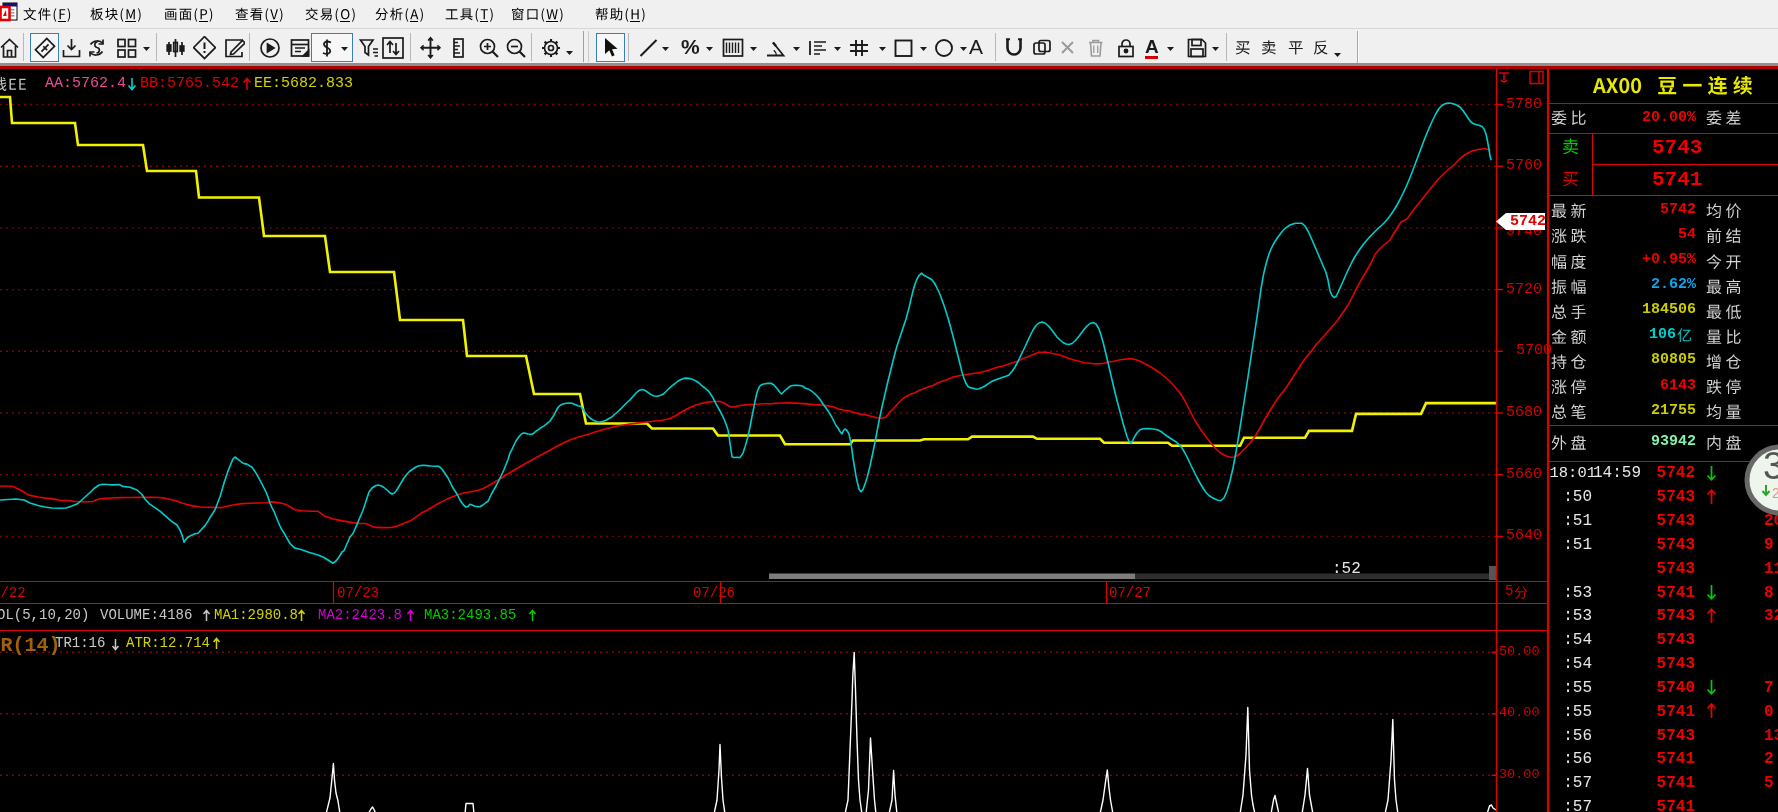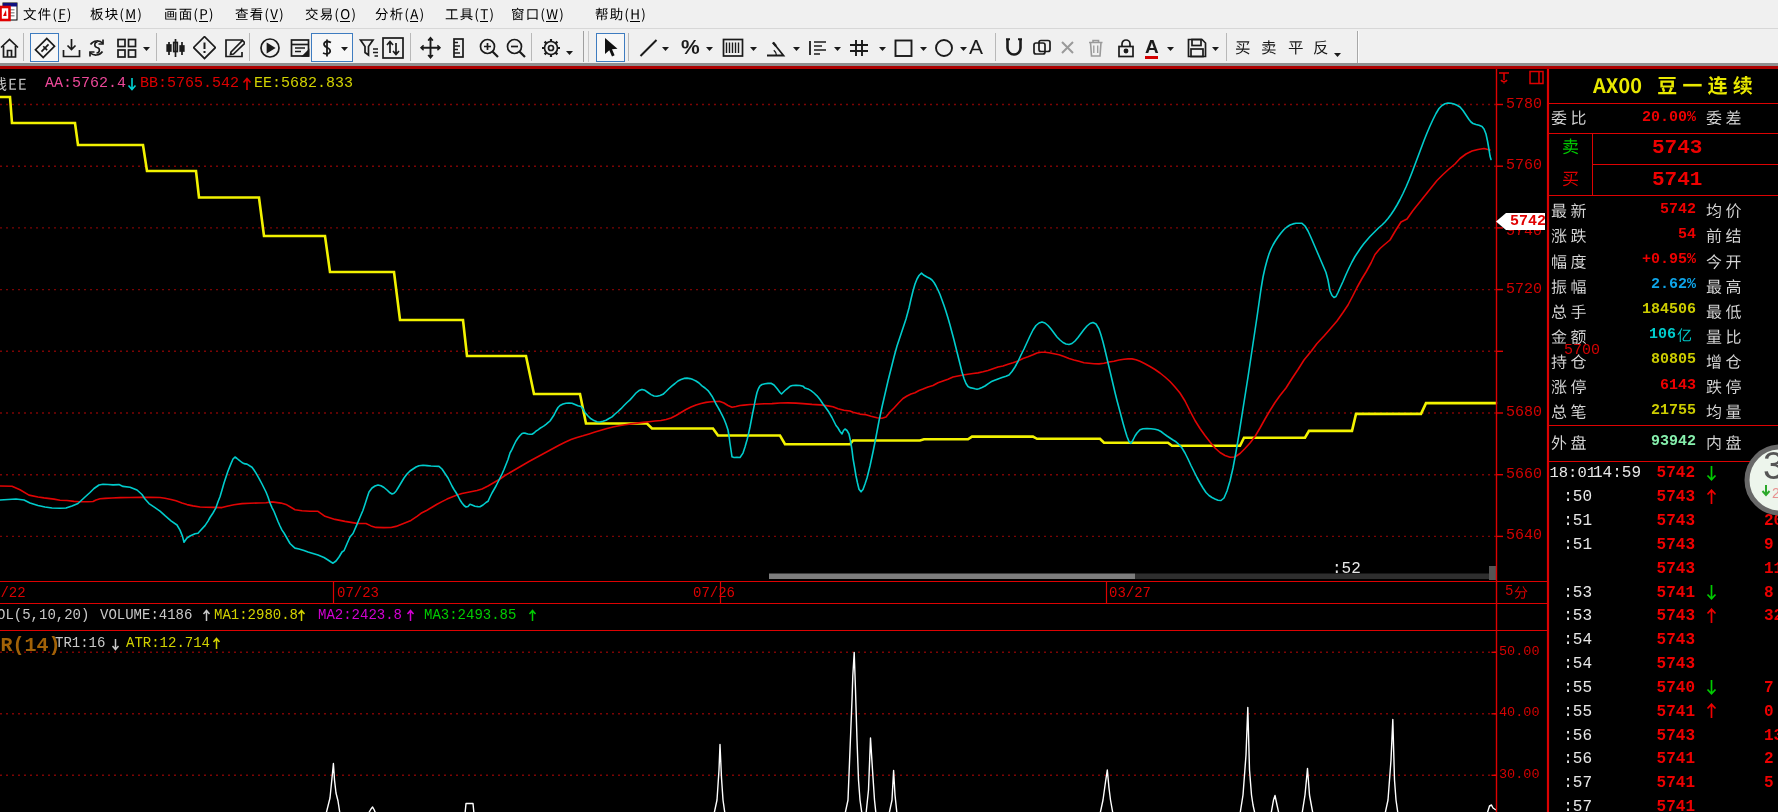--- a/index.html
+++ b/index.html
@@ -393,21 +393,21 @@
       <path d="M6 1 V12 M2.5 8.5 L6 12.5 L9.5 8.5" stroke="#00d2d2" stroke-width="1.6" fill="none"></path>
     </svg>
 <div class="t mono" style="left:140.0px;top:76.0px;color:#dd0000;font-size:15.0px;font-weight:normal;">BB:5765.542</div>
 <svg class="abs" style="left:241px;top:77px" width="12" height="15">
       <path d="M6 13 V2 M2.5 5.5 L6 1.5 L9.5 5.5" stroke="#dd0000" stroke-width="1.6" fill="none"></path>
     </svg>
 <div class="t mono" style="left:254.0px;top:76.0px;color:#d2d200;font-size:15.0px;font-weight:normal;">EE:5682.833</div>
 <div class="t mono" style="left:-8.0px;top:586.0px;color:#dd0202;font-size:14.0px;font-weight:normal;">7/22</div>
 <div class="t mono" style="left:337.0px;top:586.0px;color:#dd0202;font-size:14.0px;font-weight:normal;">07/23</div>
 <div class="t mono" style="left:693px;top:586.0px;color:#dd0202;font-size:14.0px;font-weight:normal;">07/26</div>
-<div class="t mono" style="left:1109.0px;top:586.0px;color:#dd0202;font-size:14.0px;font-weight:normal;">03/27</div>
+<div class="t mono" style="left:1109.0px;top:586.0px;color:#dd0202;font-size:14.0px;font-weight:normal;">07/27</div>
 <div class="t mono" style="left:-3.0px;top:608.0px;color:#c8c8c8;font-size:14.0px;font-weight:normal;">OL(5,10,20)</div>
 <div class="t mono" style="left:100.0px;top:608.0px;color:#c8c8c8;font-size:14.0px;font-weight:normal;">VOLUME:4186</div>
 <svg class="abs" style="left:201px;top:609px" width="11" height="14">
       <path d="M5.5 12 V2 M2.5 5 L5.5 1.5 L8.5 5" stroke="#c8c8c8" stroke-width="1.5" fill="none"></path>
     </svg>
 <div class="t mono" style="left:214.0px;top:608.0px;color:#d2d200;font-size:14.0px;font-weight:normal;">MA1:2980.8</div>
 <svg class="abs" style="left:296px;top:609px" width="11" height="14">
       <path d="M5.5 12 V2 M2.5 5 L5.5 1.5 L8.5 5" stroke="#d2d200" stroke-width="1.5" fill="none"></path>
     </svg>
 <div class="t mono" style="left:318.0px;top:608.0px;color:#d200d2;font-size:14.0px;font-weight:normal;">MA2:2423.8</div>
@@ -424,21 +424,21 @@
       <path d="M5.5 2 V12 M2.5 9 L5.5 12.5 L8.5 9" stroke="#c8c8c8" stroke-width="1.5" fill="none"></path>
     </svg>
 <div class="t mono" style="left:126.0px;top:636.0px;color:#d2d200;font-size:14.0px;font-weight:normal;">ATR:12.714</div>
 <svg class="abs" style="left:211px;top:637px" width="11" height="14">
       <path d="M5.5 12 V2 M2.5 5 L5.5 1.5 L8.5 5" stroke="#d2d200" stroke-width="1.5" fill="none"></path>
     </svg>
 <div class="t mono" style="left:1506.0px;top:96.5px;color:#d40202;font-size:15.0px;font-weight:normal;">5780</div>
 <div class="t mono" style="left:1506.0px;top:158.2px;color:#d40202;font-size:15.0px;font-weight:normal;">5760</div>
 <div class="t mono" style="left:1506.0px;top:219.9px;color:#d40202;font-size:15.0px;font-weight:normal;">5740</div>
 <div class="t mono" style="left:1506.0px;top:281.6px;color:#d40202;font-size:15.0px;font-weight:normal;">5720</div>
-<div class="t mono" style="left:1564px;top:343.3px;color:#d40202;font-size:15.0px;font-weight:normal;">5700</div>
+<div class="t mono" style="left:1516px;top:343.3px;color:#d40202;font-size:15.0px;font-weight:normal;">5700</div>
 <div class="t mono" style="left:1506.0px;top:405.0px;color:#d40202;font-size:15.0px;font-weight:normal;">5680</div>
 <div class="t mono" style="left:1506.0px;top:466.7px;color:#d40202;font-size:15.0px;font-weight:normal;">5660</div>
 <div class="t mono" style="left:1506.0px;top:528.4px;color:#d40202;font-size:15.0px;font-weight:normal;">5640</div>
 <div class="t mono" style="left:1499.0px;top:644.8px;color:#d40202;font-size:13.5px;font-weight:normal;">50.00</div>
 <div class="t mono" style="left:1499.0px;top:706.3px;color:#d40202;font-size:13.5px;font-weight:normal;">40.00</div>
 <div class="t mono" style="left:1499.0px;top:767.8px;color:#d40202;font-size:13.5px;font-weight:normal;">30.00</div>
 <svg class="abs" style="left:1497px;top:70px" width="50" height="16">
 <g stroke="#e00000" fill="none" stroke-width="1.5">
 <path d="M2 3 H12 M7 3 V10 M4 10 A3.5 3.5 0 0 0 10 10"></path>
         <path d="M7 12.5 V13.5"></path>

